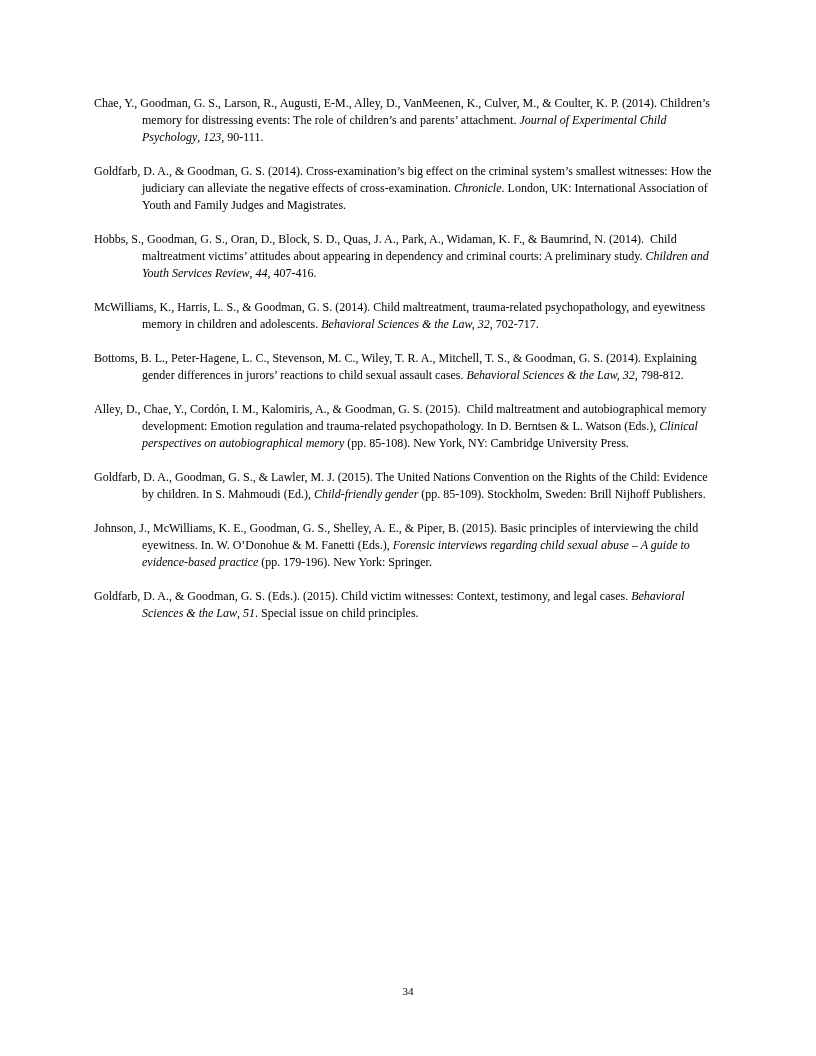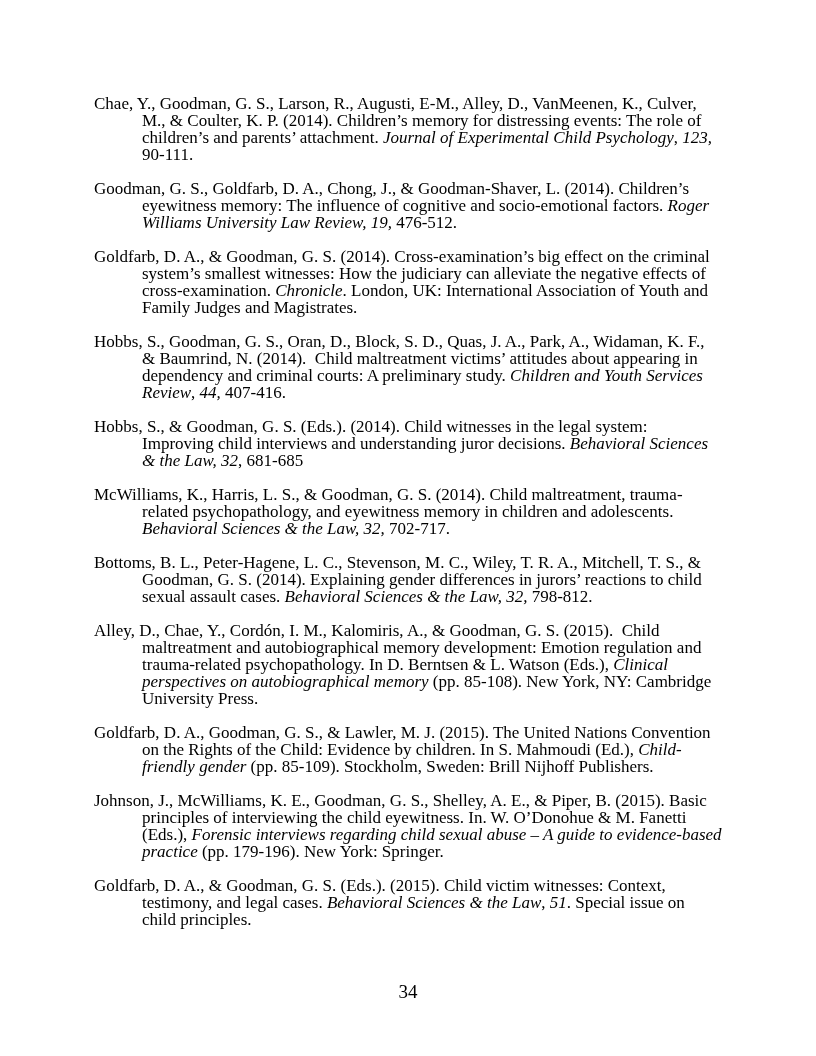--- a/index.html
+++ b/index.html
@@ -19,48 +19,46 @@
   .refs {
     position: absolute;
     left: 94px;
     top: 95px;
     width: 628px;
   }
   .refs p.ref {
     margin: 0 0 17px 0;
     padding-left: 48px;
     text-indent: -48px;
-    font-size: 17px;
+    font-size: 12px;
     line-height: 17px;
     white-space: pre-wrap;
     text-align: left;
   }
   .refs p.ref em {
     font-style: italic;
   }
   .page-number {
     position: absolute;
     left: 0;
     top: 983px;
     width: 816px;
     text-align: center;
-    font-size: 19px;
+    font-size: 11px;
     line-height: 17px;
   }
 </style>
 </head>
 <body>
 
 <div class="page">
   <div class="refs">
       <p class="ref"><span>Chae, Y., Goodman, G. S., Larson, R., Augusti, E-M., Alley, D., VanMeenen, K., Culver, M., &amp; Coulter, K. P. (2014). Children’s memory for distressing events: The role of children’s and parents’ attachment. </span><em>Journal of Experimental Child Psychology</em><span>, </span><em>123,</em><span> 90-111.</span></p>
-      <p class="ref"><span>Goodman, G. S., Goldfarb, D. A., Chong, J., &amp; Goodman-Shaver, L. (2014). Children’s eyewitness memory: The influence of cognitive and socio-emotional factors. </span><em>Roger Williams University Law Review, 19,</em><span> 476-512.</span></p>
       <p class="ref"><span>Goldfarb, D. A., &amp; Goodman, G. S. (2014). Cross-examination’s big effect on the criminal system’s smallest witnesses: How the judiciary can alleviate the negative effects of cross-examination. </span><em>Chronicle</em><span>. London, UK: International Association of Youth and Family Judges and Magistrates.</span></p>
       <p class="ref"><span>Hobbs, S., Goodman, G. S., Oran, D., Block, S. D., Quas, J. A., Park, A., Widaman, K. F., &amp; Baumrind, N. (2014).  Child maltreatment victims’ attitudes about appearing in dependency and criminal courts: A preliminary study. </span><em>Children and Youth Services Review</em><span>, </span><em>44,</em><span> 407-416.</span></p>
-      <p class="ref"><span>Hobbs, S., &amp; Goodman, G. S. (Eds.). (2014). Child witnesses in the legal system: Improving child interviews and understanding juror decisions. </span><em>Behavioral Sciences &amp; the Law, 32</em><span>, 681-685</span></p>
       <p class="ref"><span>McWilliams, K., Harris, L. S., &amp; Goodman, G. S. (2014). Child maltreatment, trauma-related psychopathology, and eyewitness memory in children and adolescents. </span><em>Behavioral Sciences &amp; the Law, 32,</em><span> 702-717.</span></p>
       <p class="ref"><span>Bottoms, B. L., Peter-Hagene, L. C., Stevenson, M. C., Wiley, T. R. A., Mitchell, T. S., &amp; Goodman, G. S. (2014). Explaining gender differences in jurors’ reactions to child sexual assault cases. </span><em>Behavioral Sciences &amp; the Law, 32,</em><span> 798-812.</span></p>
       <p class="ref"><span>Alley, D., Chae, Y., Cordón, I. M., Kalomiris, A., &amp; Goodman, G. S. (2015).  Child maltreatment and autobiographical memory development: Emotion regulation and trauma-related psychopathology. In D. Berntsen &amp; L. Watson (Eds.), </span><em>Clinical perspectives on autobiographical memory</em><span> (pp. 85-108). New York, NY: Cambridge University Press.</span></p>
       <p class="ref"><span>Goldfarb, D. A., Goodman, G. S., &amp; Lawler, M. J. (2015). The United Nations Convention on the Rights of the Child: Evidence by children. In S. Mahmoudi (Ed.), </span><em>Child-friendly gender</em><span> (pp. 85-109). Stockholm, Sweden: Brill Nijhoff Publishers.</span></p>
       <p class="ref"><span>Johnson, J., McWilliams, K. E., Goodman, G. S., Shelley, A. E., &amp; Piper, B. (2015). Basic principles of interviewing the child eyewitness. In. W. O’Donohue &amp; M. Fanetti (Eds.), </span><em>Forensic interviews regarding child sexual abuse – A guide to evidence-based practice</em><span> (pp. 179-196). New York: Springer.</span></p>
       <p class="ref"><span>Goldfarb, D. A., &amp; Goodman, G. S. (Eds.). (2015). Child victim witnesses: Context, testimony, and legal cases. </span><em>Behavioral Sciences &amp; the Law</em><span>, </span><em>51</em><span>. Special issue on child principles.</span></p>
     </div>
   <div class="page-number">34</div>
 </div>
 

